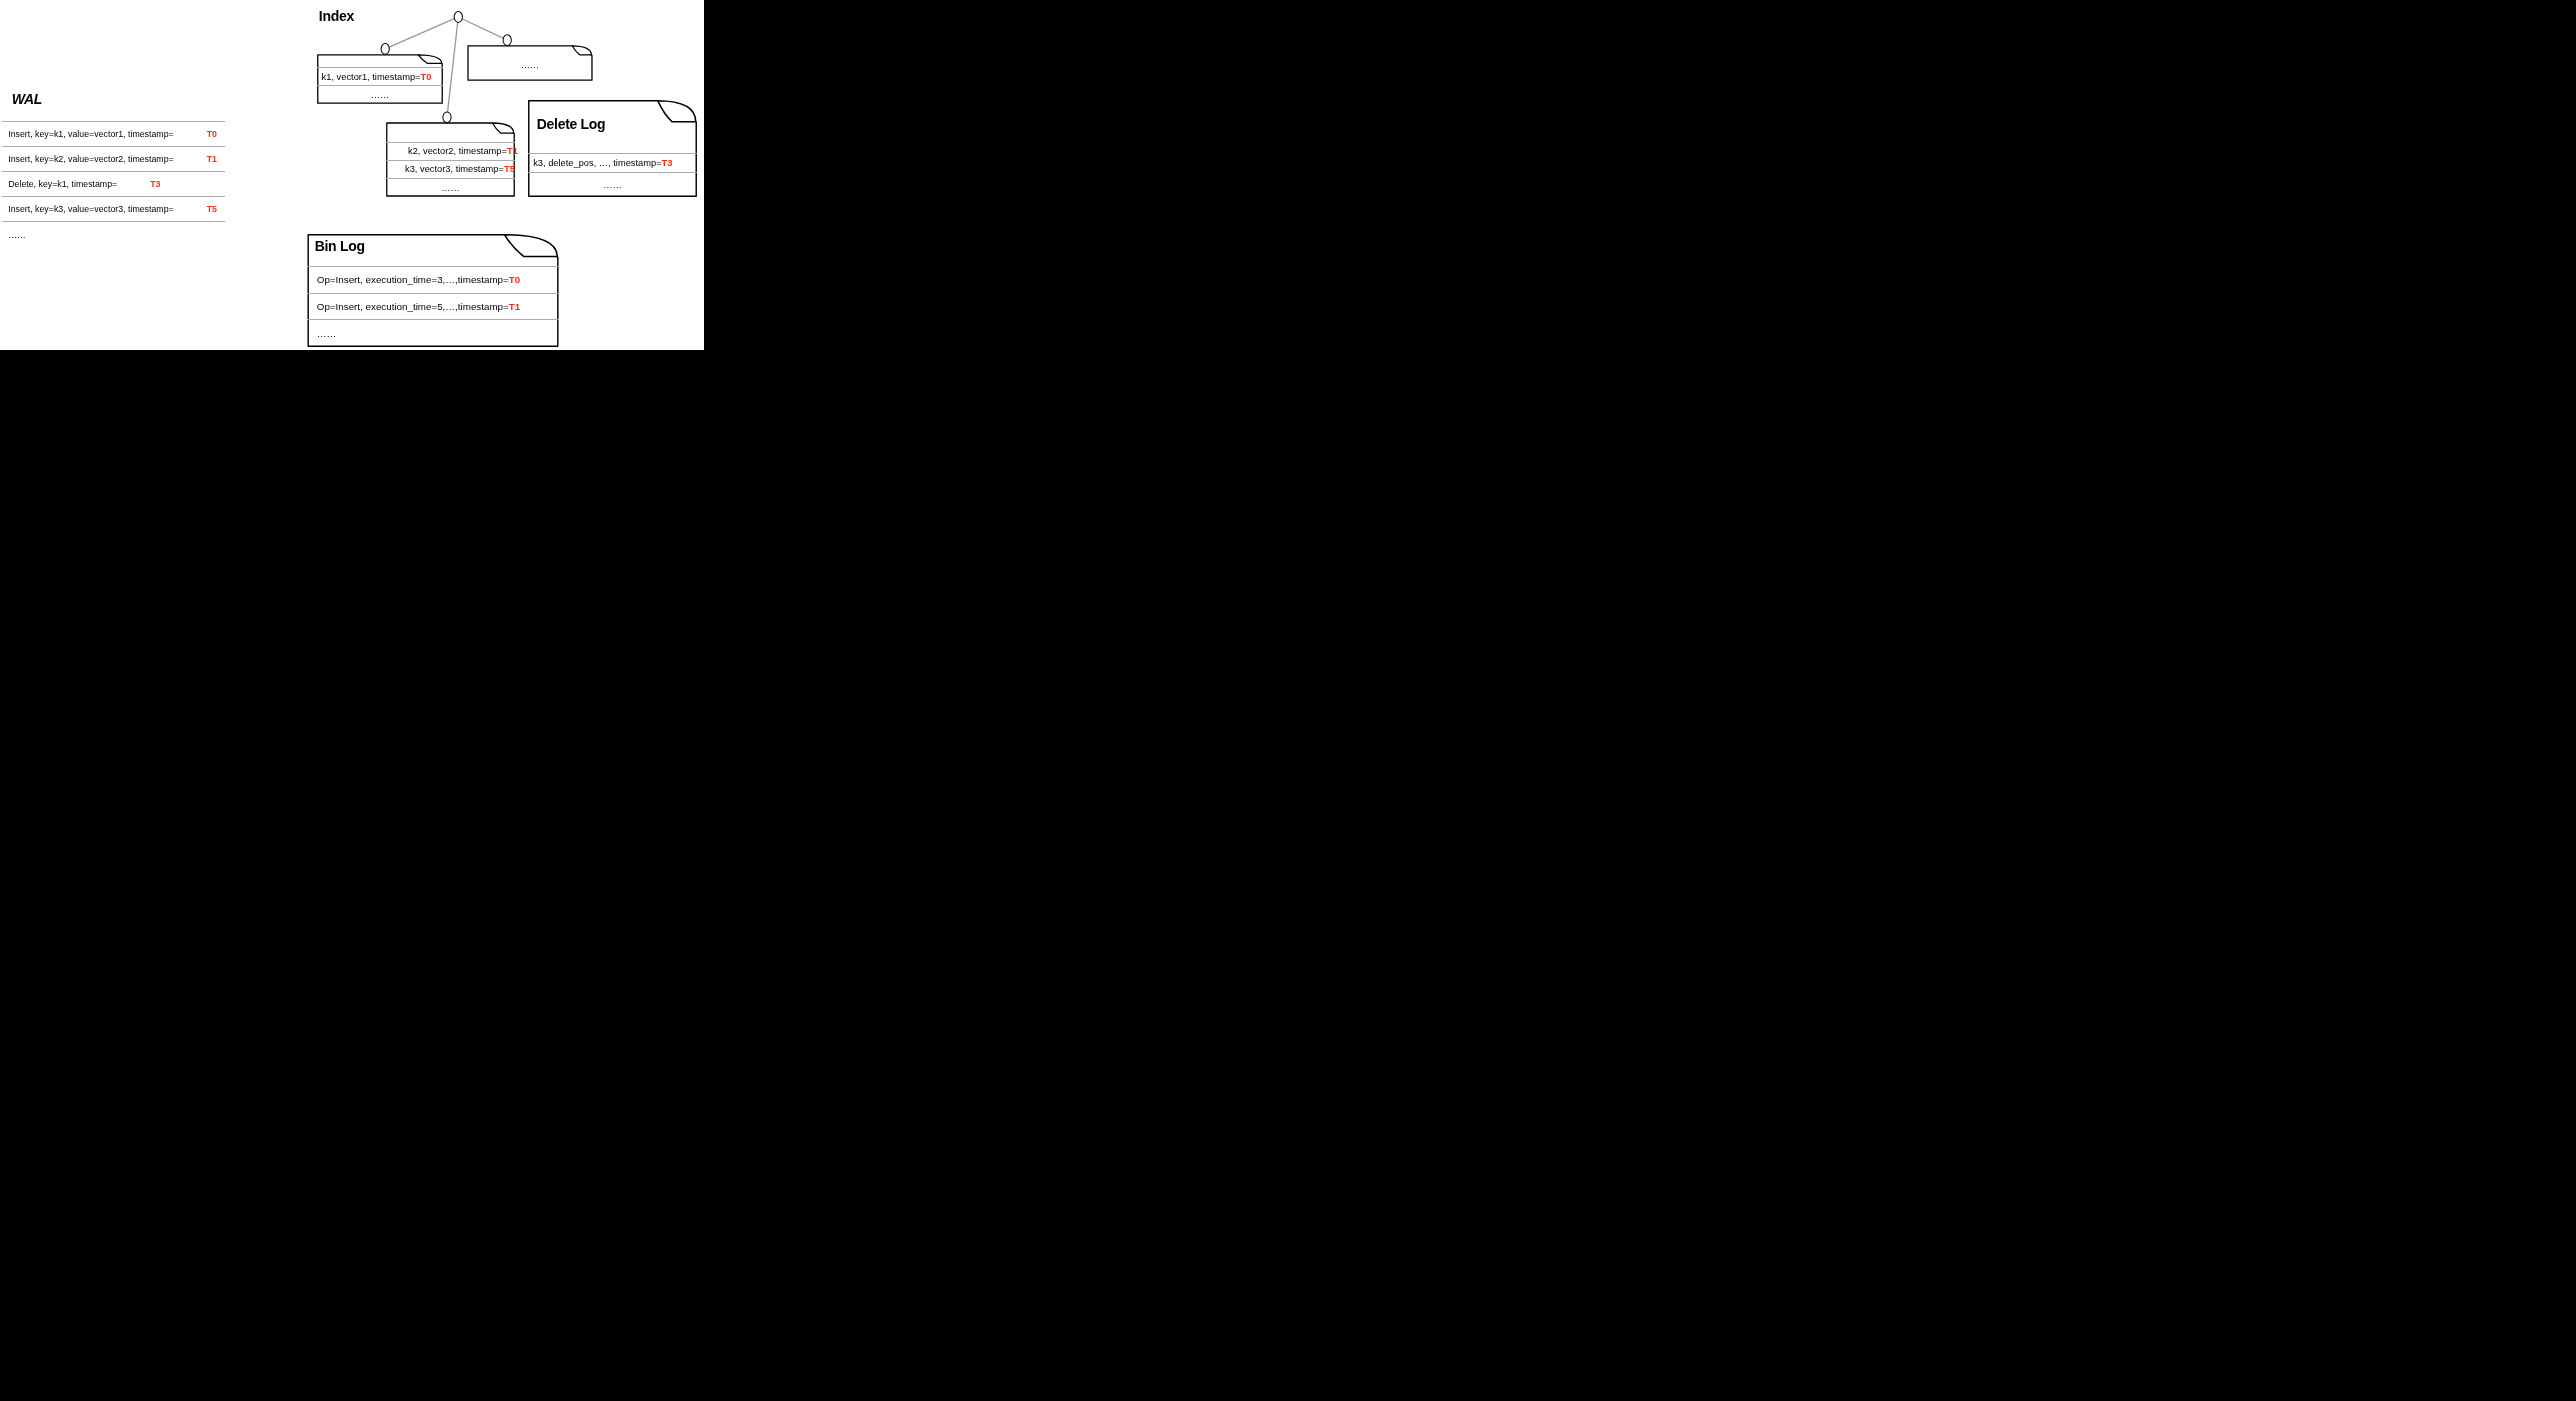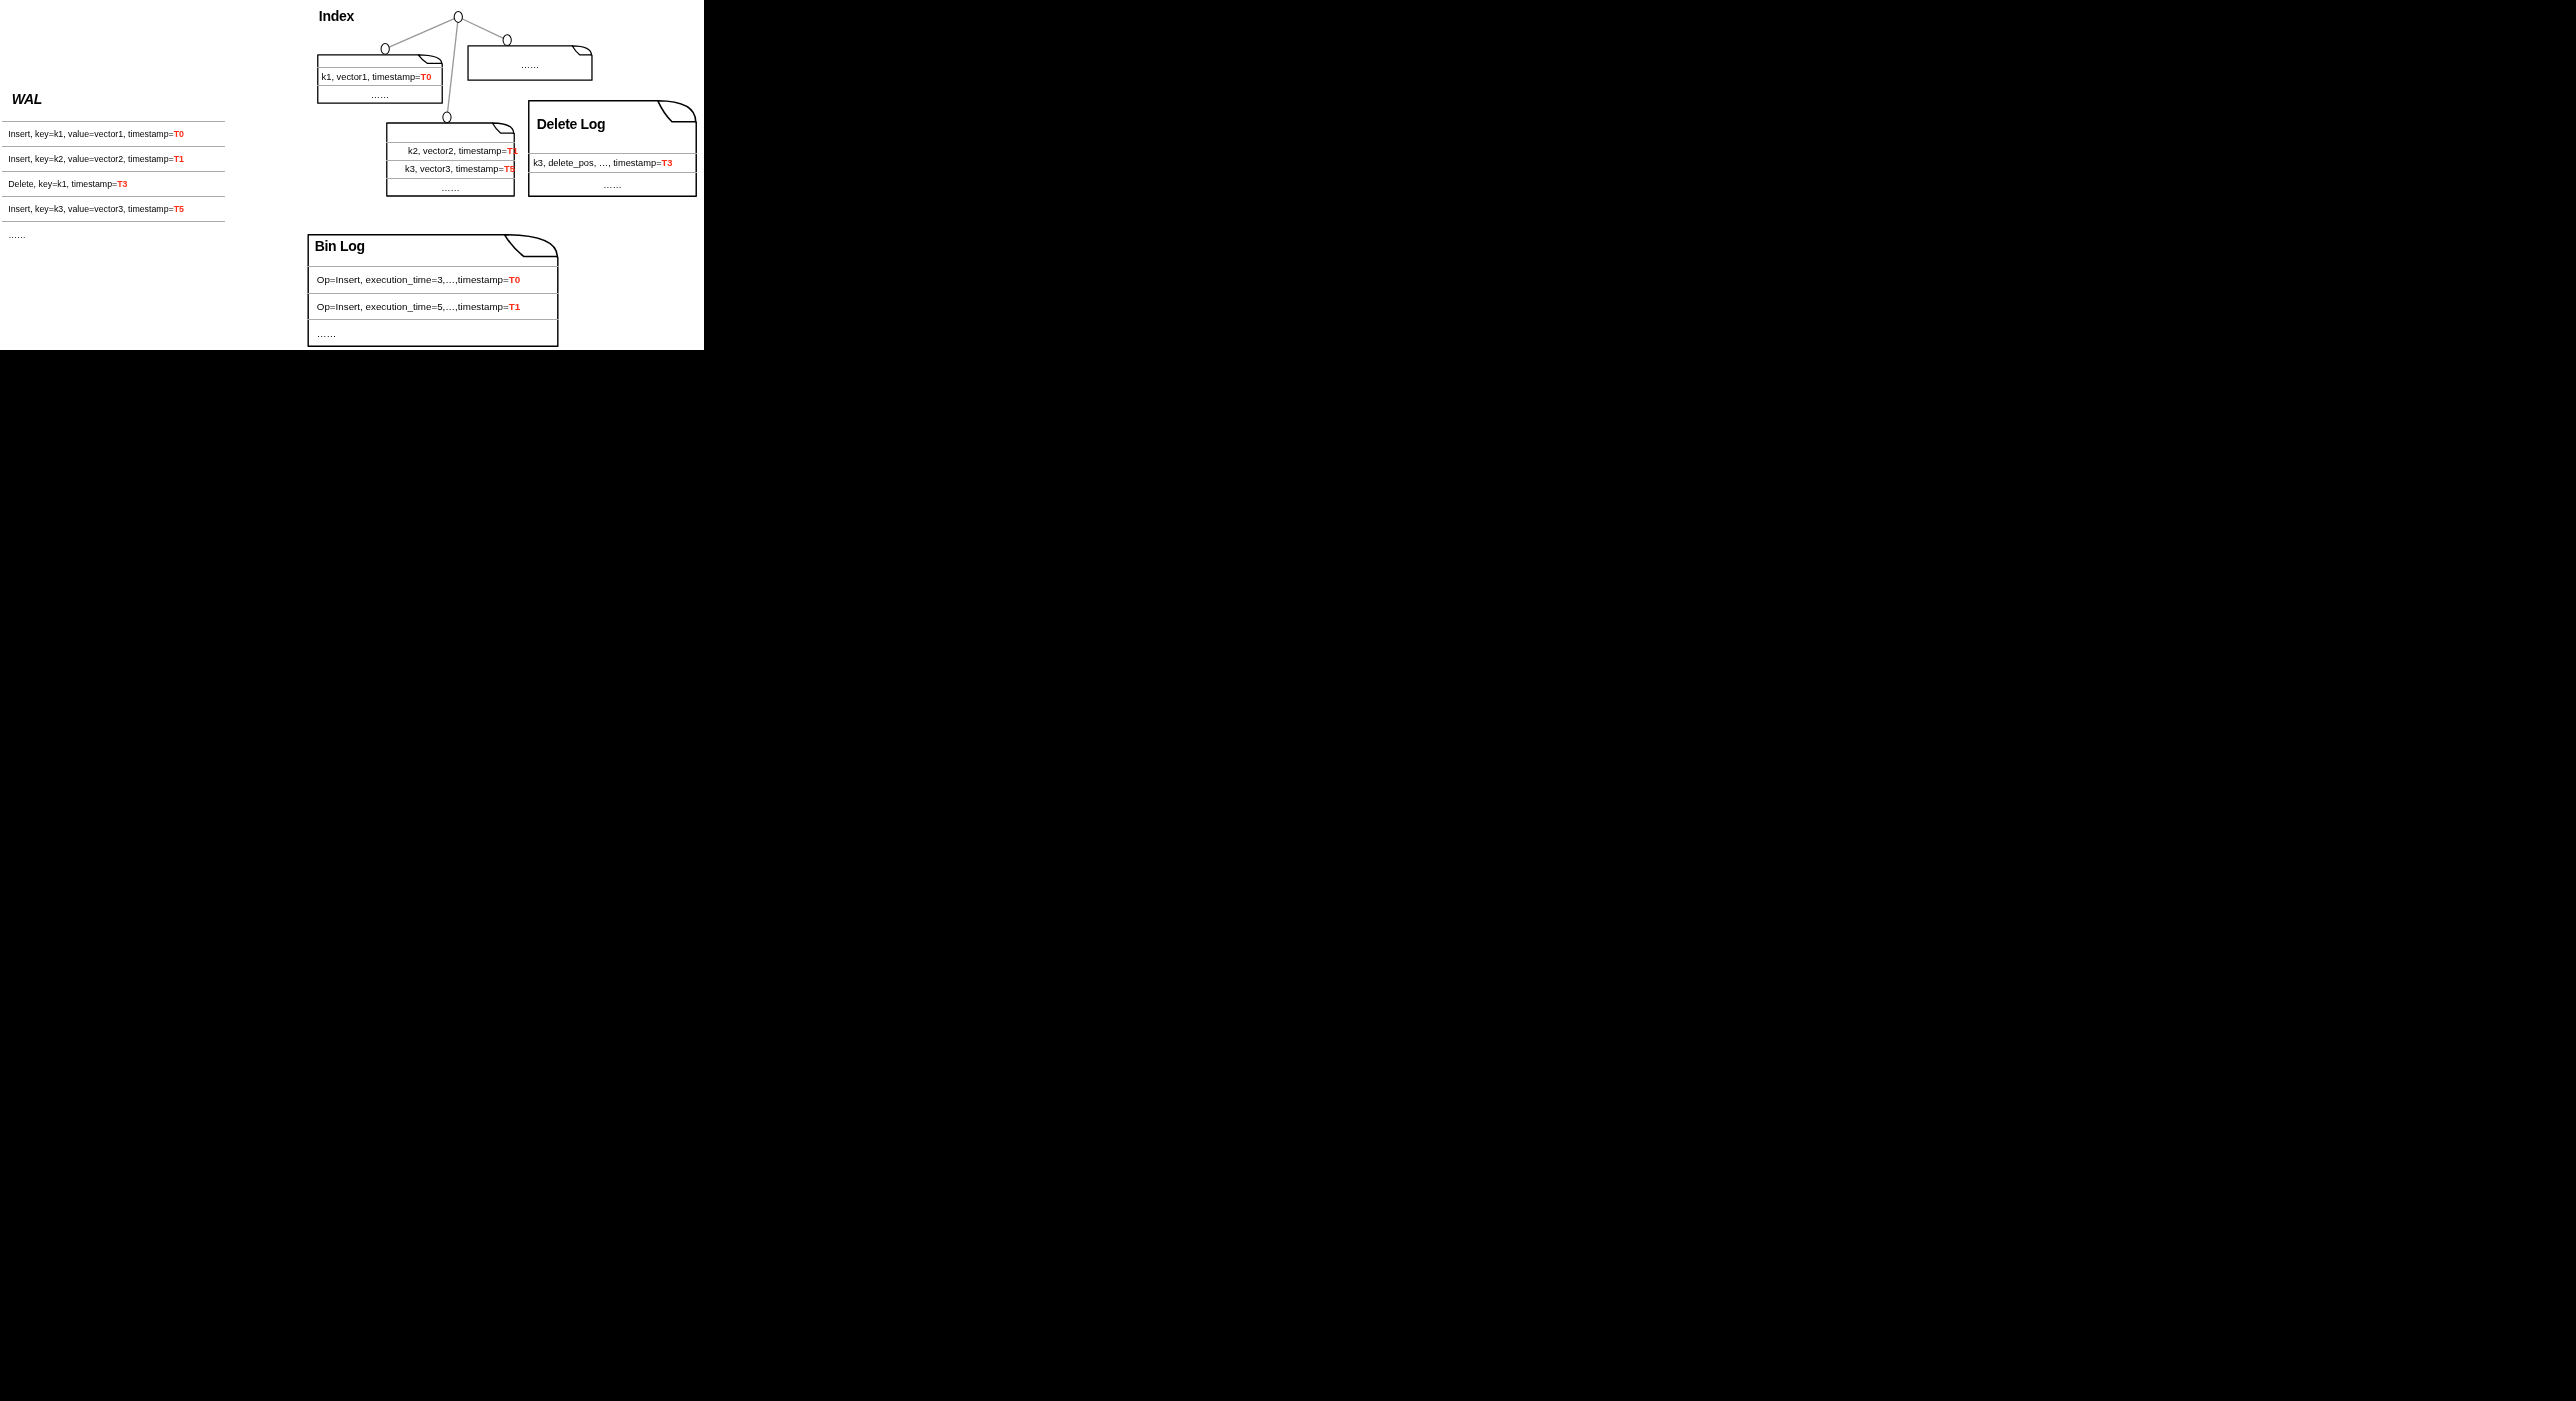--- a/index.html
+++ b/index.html
@@ -19,21 +19,21 @@
 
   
   .row{display:flex;align-items:center;font-size:8.8px;line-height:1.15;
        border-top:1.5px solid #ababab;padding-left:6.7px;box-sizing:border-box;
        background:transparent;white-space:nowrap;}
   .row.c{justify-content:center;padding-left:0;}
   .ts{color:#ff2d16;font-weight:bold;}
 
   
   #wal-box .hdr{height:37px;box-sizing:border-box;padding:8.2px 0 0 10.3px;font-style:italic;}
-  #wal-box .row{height:25px;}
+  #wal-box .row{height:25px;gap:33px;}
   #wal-box .row.last{flex:1;}
 
   
   .doc{position:absolute;display:flex;flex-direction:column;}
   .doc > svg.shape{position:absolute;left:0;top:0;}
   .doc .inner{position:relative;display:flex;flex-direction:column;width:100%;height:100%;}
   .doc .row{font-size:9.3px;}
 
   #doc-k1{left:317px;top:54px;width:126px;height:50px;}
   #doc-k1 .hdr{height:13.4px;}

